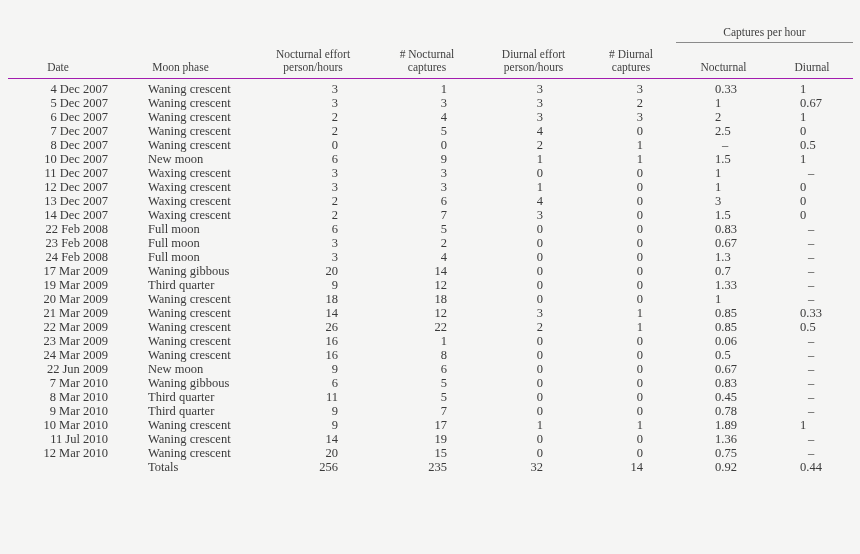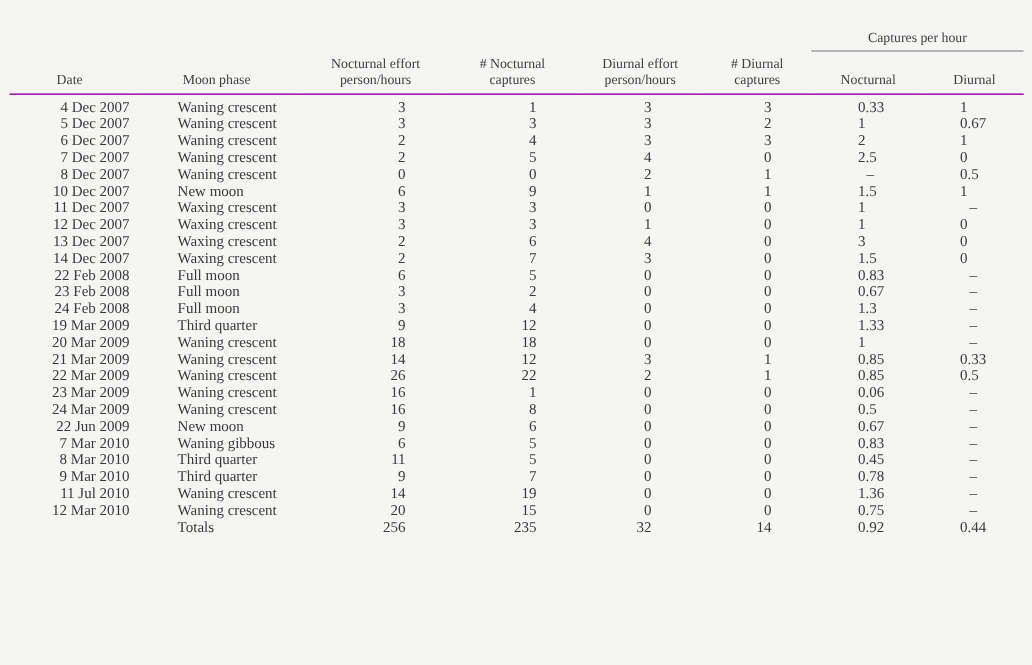--- a/index.html
+++ b/index.html
@@ -263,20 +263,30 @@
           <td class="c0">24 Feb 2008</td>
           <td class="c1">Full moon</td>
           <td class="c2">3</td>
           <td class="c3">4</td>
           <td class="c4">0</td>
           <td class="c5">0</td>
           <td class="c6">1.3</td>
           <td class="c7 dash">–</td>
         </tr>
         <tr>
+          <td class="c0">17 Mar 2009</td>
+          <td class="c1">Waning gibbous</td>
+          <td class="c2">20</td>
+          <td class="c3">14</td>
+          <td class="c4">0</td>
+          <td class="c5">0</td>
+          <td class="c6">0.7</td>
+          <td class="c7 dash">–</td>
+        </tr>
+        <tr>
           <td class="c0">19 Mar 2009</td>
           <td class="c1">Third quarter</td>
           <td class="c2">9</td>
           <td class="c3">12</td>
           <td class="c4">0</td>
           <td class="c5">0</td>
           <td class="c6">1.33</td>
           <td class="c7 dash">–</td>
         </tr>
         <tr>
@@ -361,20 +371,30 @@
         </tr>
         <tr>
           <td class="c0">9 Mar 2010</td>
           <td class="c1">Third quarter</td>
           <td class="c2">9</td>
           <td class="c3">7</td>
           <td class="c4">0</td>
           <td class="c5">0</td>
           <td class="c6">0.78</td>
           <td class="c7 dash">–</td>
+        </tr>
+        <tr>
+          <td class="c0">10 Mar 2010</td>
+          <td class="c1">Waning crescent</td>
+          <td class="c2">9</td>
+          <td class="c3">17</td>
+          <td class="c4">1</td>
+          <td class="c5">1</td>
+          <td class="c6">1.89</td>
+          <td class="c7">1</td>
         </tr>
         <tr>
           <td class="c0">11 Jul 2010</td>
           <td class="c1">Waning crescent</td>
           <td class="c2">14</td>
           <td class="c3">19</td>
           <td class="c4">0</td>
           <td class="c5">0</td>
           <td class="c6">1.36</td>
           <td class="c7 dash">–</td>

